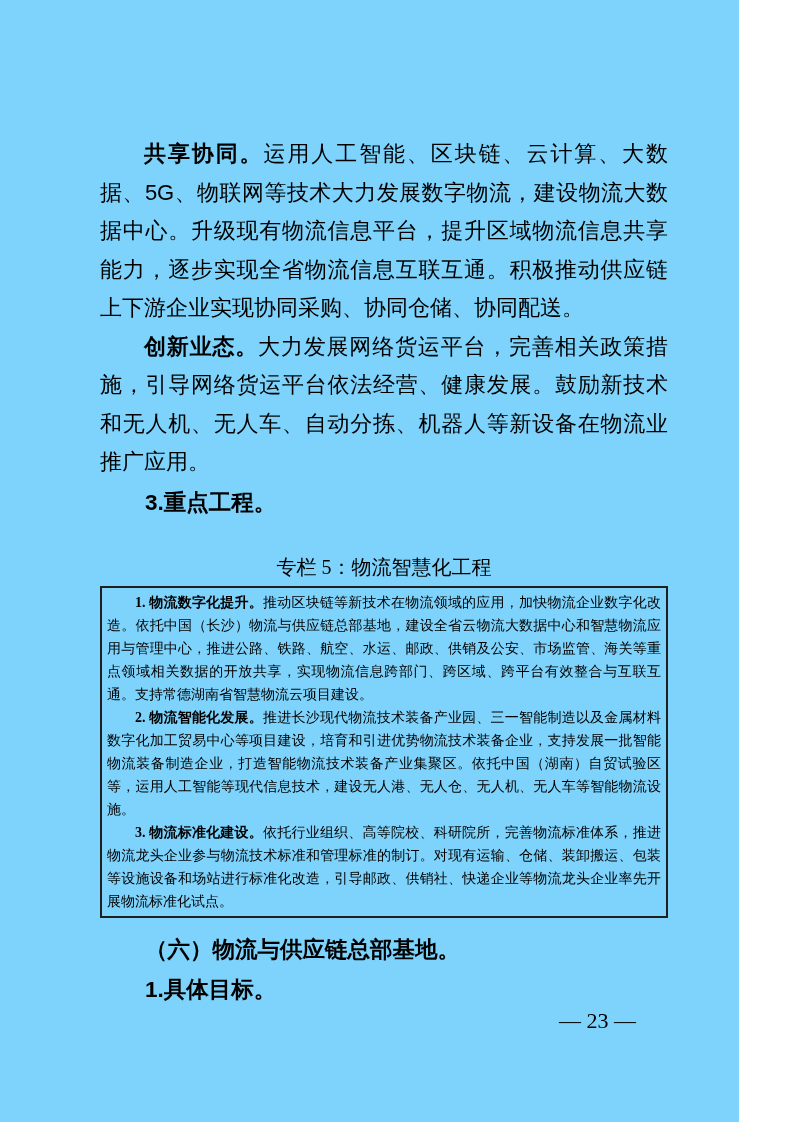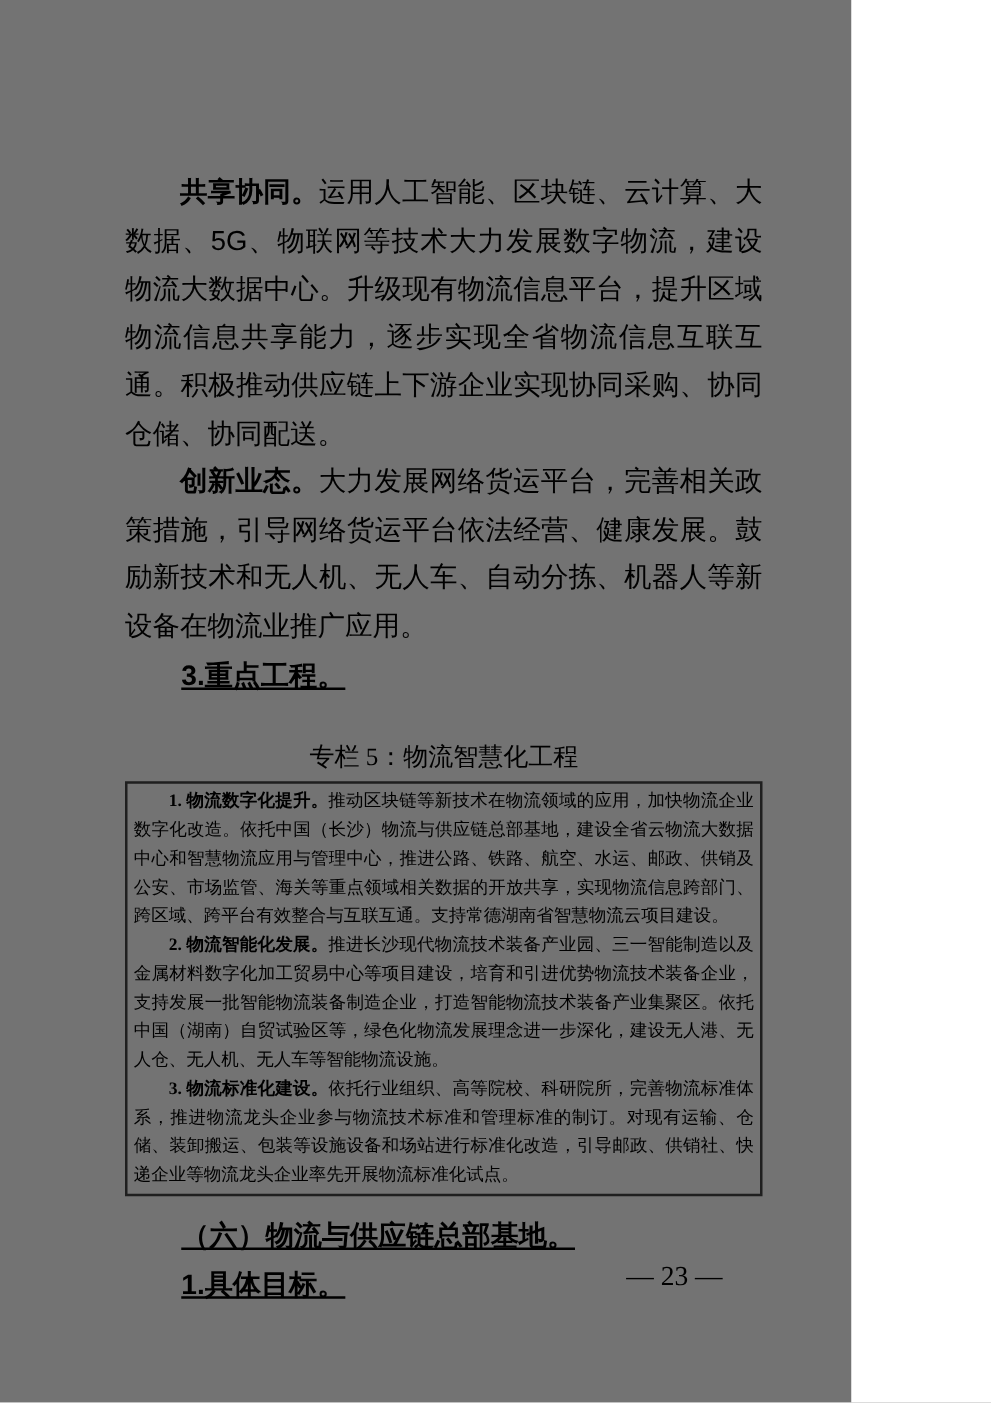--- a/index.html
+++ b/index.html
@@ -1,21 +1,21 @@
 <!DOCTYPE html>
 <html><head>
 <meta charset="utf-8">
 <style>
   * { margin: 0; padding: 0; box-sizing: border-box; }
   html, body { background: #ffffff; }
   .page {
     position: relative;
-    width: 681px;
+    width: 739px;
     height: 1122px;
-    background: #737373;
+    background: #7dd3fc;
     color: #000000;
     padding: 135px 71px 0 100px;
     overflow: hidden;
     font-family: "Liberation Sans", sans-serif;
   }
   .body-para {
     font-family: "Liberation Sans", sans-serif;
     font-size: 22px;
     line-height: 38.5px;
     text-align: justify;
@@ -23,21 +23,20 @@
     color: #000000;
   }
   .body-para .lead { font-weight: bold; }
   .heading {
     font-family: "Liberation Sans", sans-serif;
     font-size: 22.5px;
     font-weight: bold;
     line-height: 38.5px;
     text-indent: 2em;
     color: #000000;
-    text-decoration: underline;
   }
   .heading-key-projects { margin-top: 2px; }
   .box-title {
     font-family: "Liberation Serif", serif;
     font-size: 20px;
     line-height: 27px;
     text-align: center;
     margin-top: 32px;
     color: #000000;
   }
@@ -75,21 +74,21 @@
   <p class="body-para"><span class="lead">共享协同。</span><span>运用人工智能、区块链、云计算、大数据、5G、物联网等技术大力发展数字物流，建设物流大数据中心。升级现有物流信息平台，提升区域物流信息共享能力，逐步实现全省物流信息互联互通。积极推动供应链上下游企业实现协同采购、协同仓储、协同配送。</span></p>
 
   <p class="body-para"><span class="lead">创新业态。</span><span>大力发展网络货运平台，完善相关政策措施，引导网络货运平台依法经营、健康发展。鼓励新技术和无人机、无人车、自动分拣、机器人等新设备在物流业推广应用。</span></p>
 
   <h3 class="heading heading-key-projects">3.重点工程。</h3>
 
   <div class="box-title">专栏 5：物流智慧化工程</div>
 
   <div class="special-box">
     <p class="box-para"><span class="lead">1. 物流数字化提升。</span><span>推动区块链等新技术在物流领域的应用，加快物流企业数字化改造。依托中国（长沙）物流与供应链总部基地，建设全省云物流大数据中心和智慧物流应用与管理中心，推进公路、铁路、航空、水运、邮政、供销及公安、市场监管、海关等重点领域相关数据的开放共享，实现物流信息跨部门、跨区域、跨平台有效整合与互联互通。支持常德湖南省智慧物流云项目建设。</span></p>
-    <p class="box-para"><span class="lead">2. 物流智能化发展。</span><span>推进长沙现代物流技术装备产业园、三一智能制造以及金属材料数字化加工贸易中心等项目建设，培育和引进优势物流技术装备企业，支持发展一批智能物流装备制造企业，打造智能物流技术装备产业集聚区。依托中国（湖南）自贸试验区等，绿色化物流发展理念进一步深化，建设无人港、无人仓、无人机、无人车等智能物流设施。</span></p>
+    <p class="box-para"><span class="lead">2. 物流智能化发展。</span><span>推进长沙现代物流技术装备产业园、三一智能制造以及金属材料数字化加工贸易中心等项目建设，培育和引进优势物流技术装备企业，支持发展一批智能物流装备制造企业，打造智能物流技术装备产业集聚区。依托中国（湖南）自贸试验区等，运用人工智能等现代信息技术，建设无人港、无人仓、无人机、无人车等智能物流设施。</span></p>
     <p class="box-para"><span class="lead">3. 物流标准化建设。</span><span>依托行业组织、高等院校、科研院所，完善物流标准体系，推进物流龙头企业参与物流技术标准和管理标准的制订。对现有运输、仓储、装卸搬运、包装等设施设备和场站进行标准化改造，引导邮政、供销社、快递企业等物流龙头企业率先开展物流标准化试点。</span></p>
   </div>
 
   <h3 class="heading heading-section-six">（六）物流与供应链总部基地。</h3>
 
   <h3 class="heading heading-goal">1.具体目标。</h3>
 
 
   <div class="page-number">— 23 —</div>
 

